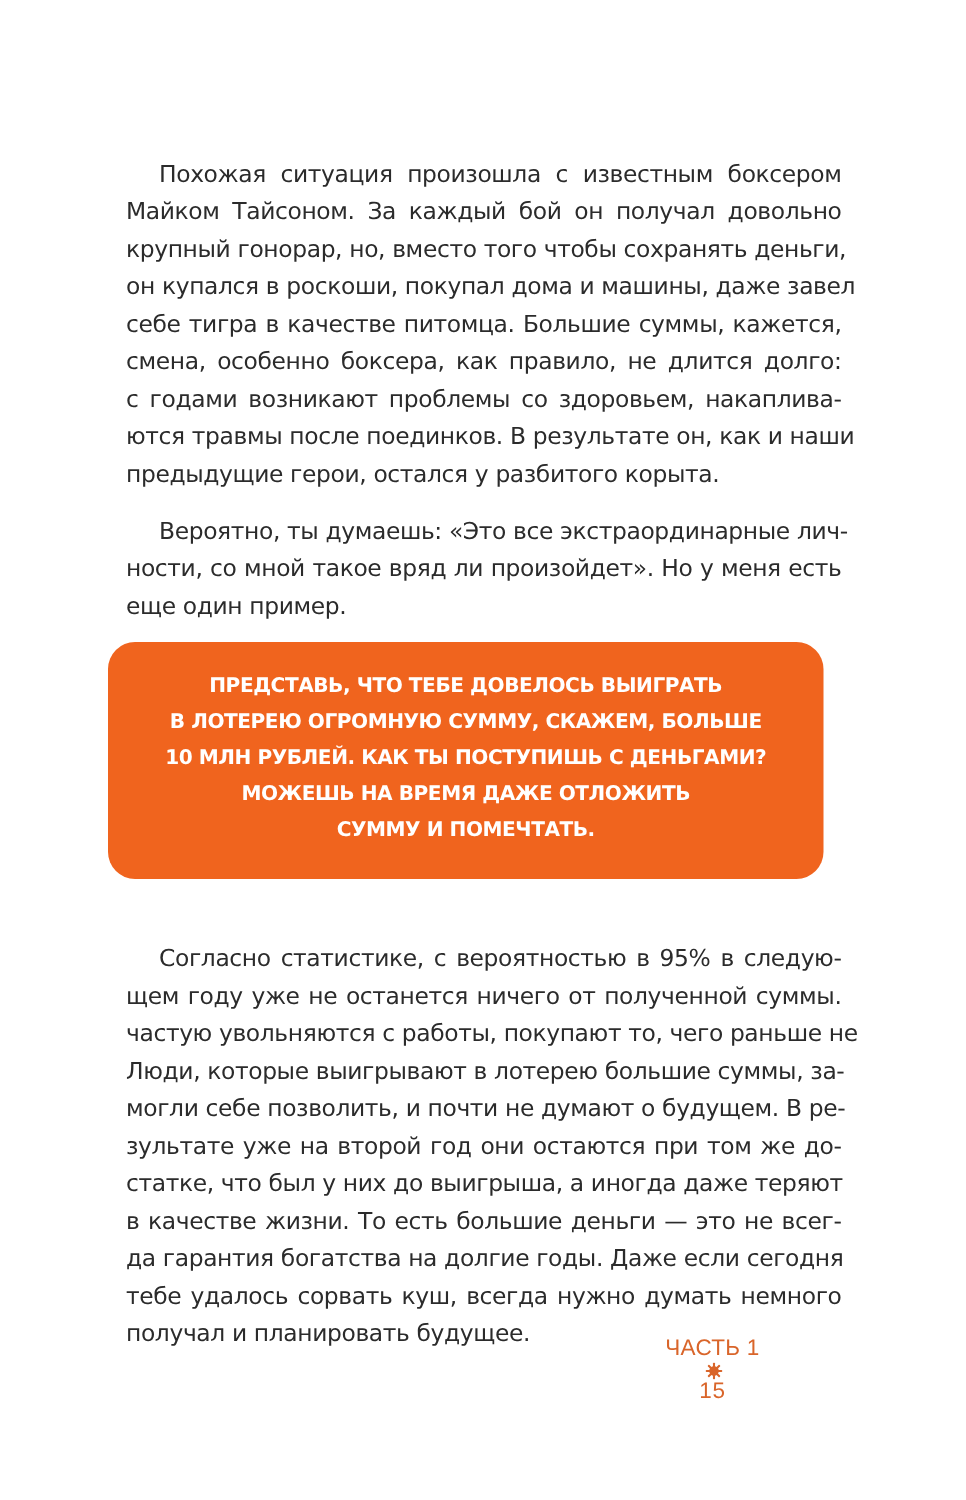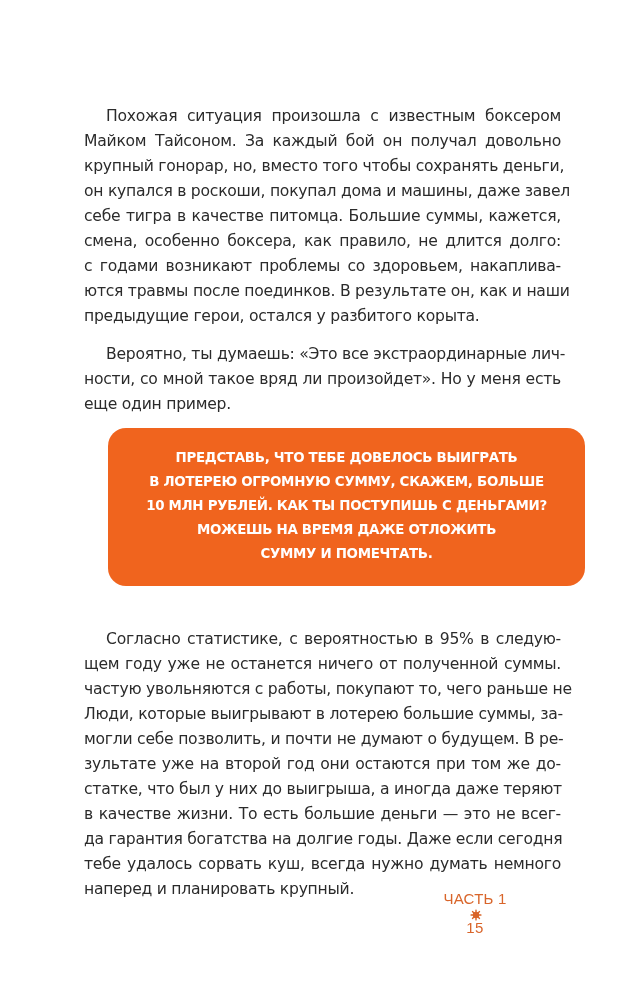--- a/index.html
+++ b/index.html
@@ -49,21 +49,20 @@
       position: absolute;
       left: 72px;
       top: 428px;
       width: 477px;
       height: 158px;
       background: #f0641e;
       border-radius: 18px;
       color: #ffffff;
       box-sizing: border-box;
       padding-top: 18px;
-      margin-left: 36px;
     }
     .callout-line {
       display: block;
       text-align: center;
       font-family: "DejaVu Sans", sans-serif;
       font-weight: bold;
       font-size: 13.4px;
       letter-spacing: -0.3px;
       height: 24px;
       line-height: 24px;
@@ -131,21 +130,21 @@
     <span class="line indent">Согласно статистике, с вероятностью в 95% в следую-</span>
     <span class="line">щем году уже не останется ничего от полученной суммы.</span>
     <span class="line">частую увольняются с работы, покупают то, чего раньше не</span>
     <span class="line">Люди, которые выигрывают в лотерею большие суммы, за-</span>
     <span class="line">могли себе позволить, и почти не думают о будущем. В ре-</span>
     <span class="line">зультате уже на второй год они остаются при том же до-</span>
     <span class="line">статке, что был у них до выигрыша, а иногда даже теряют</span>
     <span class="line">в качестве жизни. То есть большие деньги — это не всег-</span>
     <span class="line">да гарантия богатства на долгие годы. Даже если сегодня</span>
     <span class="line">тебе удалось сорвать куш, всегда нужно думать немного</span>
-    <span class="line last">наперед и планировать крупный.</span>
+    <span class="line last">получал и планировать будущее.</span>
   </p>
 
   <div class="footer">
     <span class="section">ЧАСТЬ 1</span>
     <span class="star">
       <svg width="12" height="12" viewBox="0 0 12 12">
         <g fill="#d9652a">
           <circle cx="6" cy="6" r="3.2"></circle>
           <rect x="5.3" y="0.5" width="1.4" height="11" rx="0.5"></rect>
           <rect x="0.5" y="5.3" width="11" height="1.4" rx="0.5"></rect>

